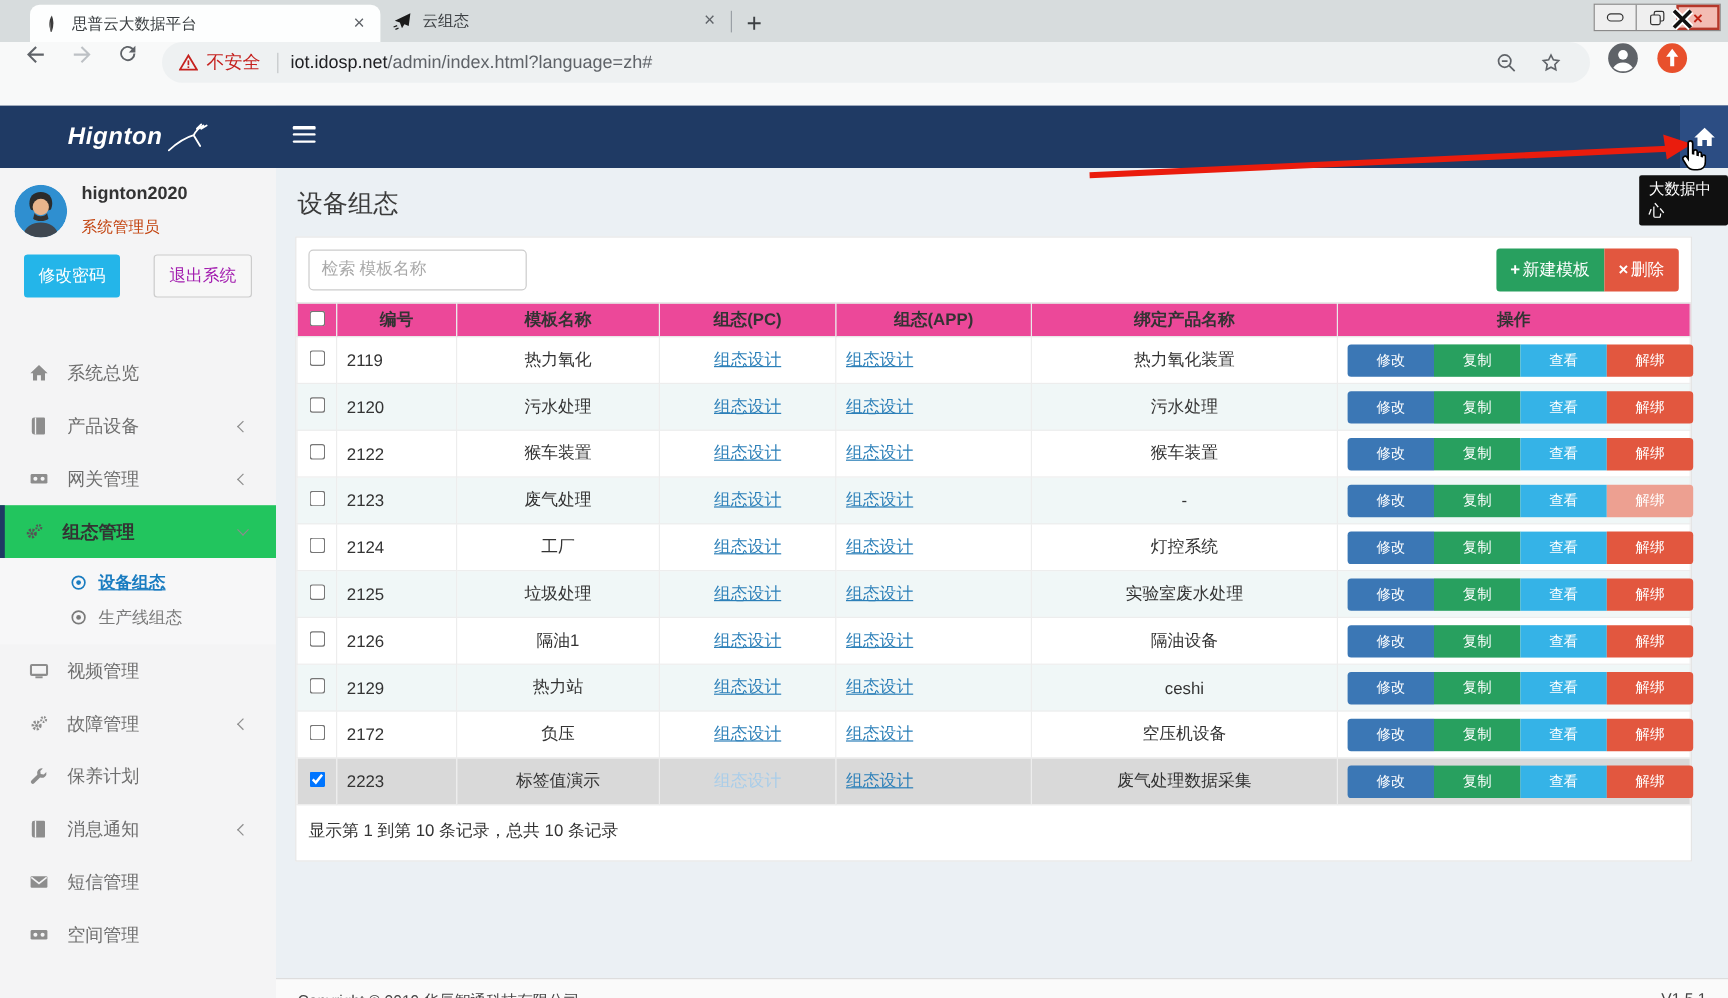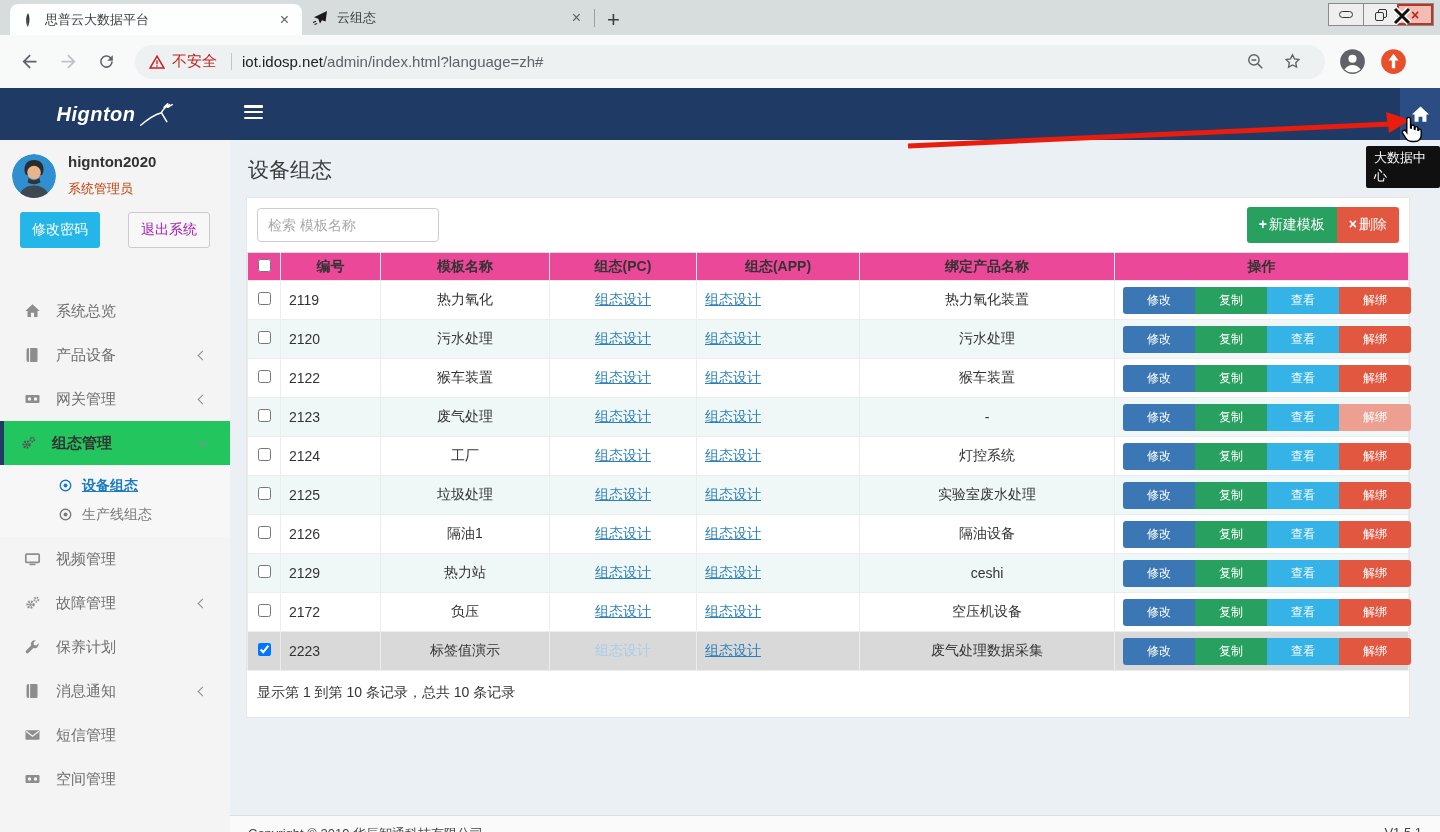--- a/index.html
+++ b/index.html
@@ -2,40 +2,40 @@
 <html style="--navy: #1f3a64; --navy-light: #2c4d83; --link: #2d80b9; --primary: #3b77b5; --green: #28a05f; --red: #e2573f; --cyan: #24b5e9; --info: #35b3e7; --warning: #c5221f; --arrow: #ea1c0d;"><head>
 <meta charset="utf-8">
 <style>
   * { margin:0; padding:0; box-sizing:border-box; }
   html,body { width:1440px; height:832px; overflow:hidden; }
   body { font-family:"Liberation Sans","DejaVu Sans",sans-serif; background:#fff; position:relative; }
 
   
   .tabstrip { height:35px; background:#d7dcdd; display:flex; align-items:flex-end; position:relative; }
   .tab { display:flex; align-items:center; padding:0 10px; font-size:13px; color:#3c4043; }
-  .tab.active { width:292px; height:31px; background:#fdfefe; border-radius:8px 8px 0 0; margin-left:10px; }
+  .tab.active { width:292px; height:31px; background:#fdfefe; border-radius:8px 8px 0 0; margin-left:25px; }
   .tab.inactive { width:292px; height:34px; }
   .tab .favicon { width:16px; height:16px; margin-right:9px; flex:0 0 auto; }
   .tab .title { flex:1; white-space:nowrap; overflow:hidden; }
   .tab .close { color:#5f6368; font-size:16px; padding:0 3px; cursor:pointer; }
   .tab-divider { width:1px; height:18px; background:#9aa0a6; margin-bottom:8px; }
   .newtab { font-size:22px; color:#3c4043; margin:0 0 4px 12px; cursor:pointer; line-height:22px; }
 
   .win-controls { position:absolute; right:6px; top:3px; display:flex; border:1px solid #8a8a8a; background:#efefef; }
   .win-btn { width:34px; height:21px; display:flex; align-items:center; justify-content:center; border-left:1px solid #8a8a8a; cursor:pointer; }
   .win-btn:first-child { border-left:none; }
   .win-min-glyph { width:14px; height:7px; border:1.6px solid #333; border-radius:4px; }
   .win-restore-glyph { position:relative; width:12px; height:12px; }
   .win-restore-glyph span { position:absolute; width:9px; height:9px; border:1.6px solid #333; border-radius:2px; }
   .win-restore-glyph span:first-child { right:0; top:0; }
   .win-restore-glyph span:last-child { left:0; bottom:0; background:#efefef; }
   .win-btn.close { background:#f3bcb4; border:2px solid #b5372a; width:36px; }
   .win-close-glyph { color:#c02114; font-weight:bold; font-size:14px; line-height:1; }
 
-  .toolbar { height:53px; background:#f8f9f9; display:flex; align-items:center; padding:15px 10px; }
+  .toolbar { height:53px; background:#f8f9f9; display:flex; padding:0 10px; }
   .nav-ic { margin:0 9px; display:flex; cursor:pointer; }
   .omnibox { margin-left:10px; width:1190px; height:34px; background:#eef1f2; border-radius:17px; display:flex; align-items:center; padding:0 14px; }
   .warn-txt { color:#c5221f; font-size:15px; margin:0 4px 0 7px; cursor:pointer; }
   .omni-div { width:1px; height:17px; background:#c3c6c8; margin:0 10px; }
   .url { font-size:15px; white-space:nowrap; }
   .url .host { color:#202124; }
   .url .path { color:#5f6368; }
   .omni-spacer { flex:1; }
   .chrome-avatar, .chrome-ext { margin-left:14px; display:flex; cursor:pointer; }
 
@@ -72,21 +72,21 @@
   .main { flex:1; display:flex; flex-direction:column; background:#ebf0f4; position:relative; }
   .navbar { height:52px; background:var(--navy,#1f3a64); position:relative; flex:0 0 auto; }
   .hamburger { position:absolute; left:14px; top:17px; width:19px; cursor:pointer; }
   .hamburger span { display:block; height:2.6px; background:#fff; margin-bottom:3.2px; border-radius:1px; }
   .home-btn { position:absolute; right:0; top:0; width:40px; height:52px; background:var(--navy-light,#2c4d83); display:flex; align-items:center; justify-content:center; cursor:pointer; }
 
   .content { flex:1; position:relative; }
   .page-title { font-size:21px; font-weight:normal; color:#3a3a3a; margin:16px 0 13px 18px; }
   .panel { margin:0 30px 0 16px; background:#fff; border:1px solid #e5e5e5; }
   .panel-toolbar { display:flex; align-items:center; padding:9px 10px; }
-  .search-input { width:182px; height:34px; border:1px solid #ccc; border-radius:4px; padding:0 10px; font-size:14px; color:#333; font-family:Liberation Sans, sans-serif; background:#fff; }
+  .search-input { width:182px; height:34px; border:1px solid #ccc; border-radius:4px; padding:0 10px; font-size:14px; color:#333; font-family:Liberation Serif, serif; background:#fff; }
   .search-input::placeholder { color:#a9a9a9; }
   .tb-btns { margin-left:auto; display:flex; }
   .btn-new { background:var(--green,#28a05f); color:#fff; border:none; font-size:14px; padding:9px 12px; border-radius:3px 0 0 3px; cursor:pointer; font-family:inherit; }
   .btn-delete { background:var(--red,#e2573f); color:#fff; border:none; font-size:14px; padding:9px 12px; border-radius:0 3px 3px 0; cursor:pointer; font-family:inherit; }
   .btn-glyph { font-weight:bold; margin-right:2px; }
 
   table.grid { width:100%; border-collapse:collapse; table-layout:fixed; font-size:14px; color:#333; }
   .grid th { height:28px; font-weight:bold; text-align:center; border:1px solid #e9e9e9; border-top:1px solid #ddd; background:#ec4899; }
   .grid td { height:39px; border:1px solid #ededed; padding:0 8px; background:#fff; }
   .grid tr.stripe td { background:#f0f7f7; }

